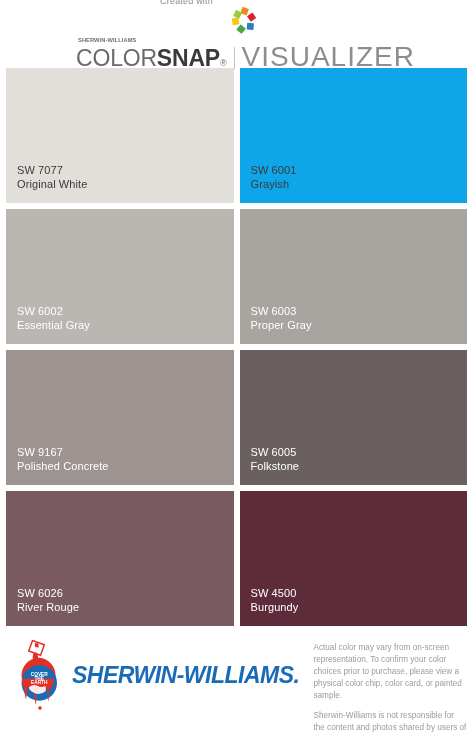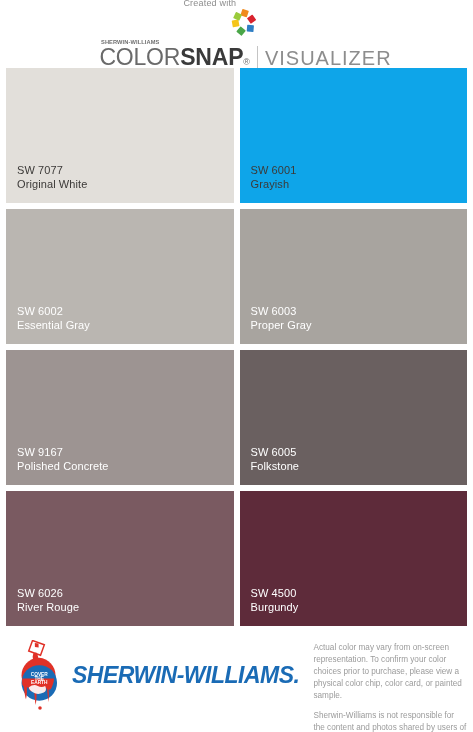--- a/index.html
+++ b/index.html
@@ -88,21 +88,21 @@
   .cs-divider {
     display: inline-block;
     width: 1px;
     height: 22px;
     background: #c4c4c4;
     margin: 0 7px;
     position: relative;
     top: 3px;
   }
   .cs-vis {
-    font-size: 20px;
+    font-size: 28px;
     color: #8d8d8d;
     letter-spacing: 1px;
     font-weight: 400;
   }
 
   
   .grid {
     padding: 0 6px;
     display: flex;
     flex-direction: column;

